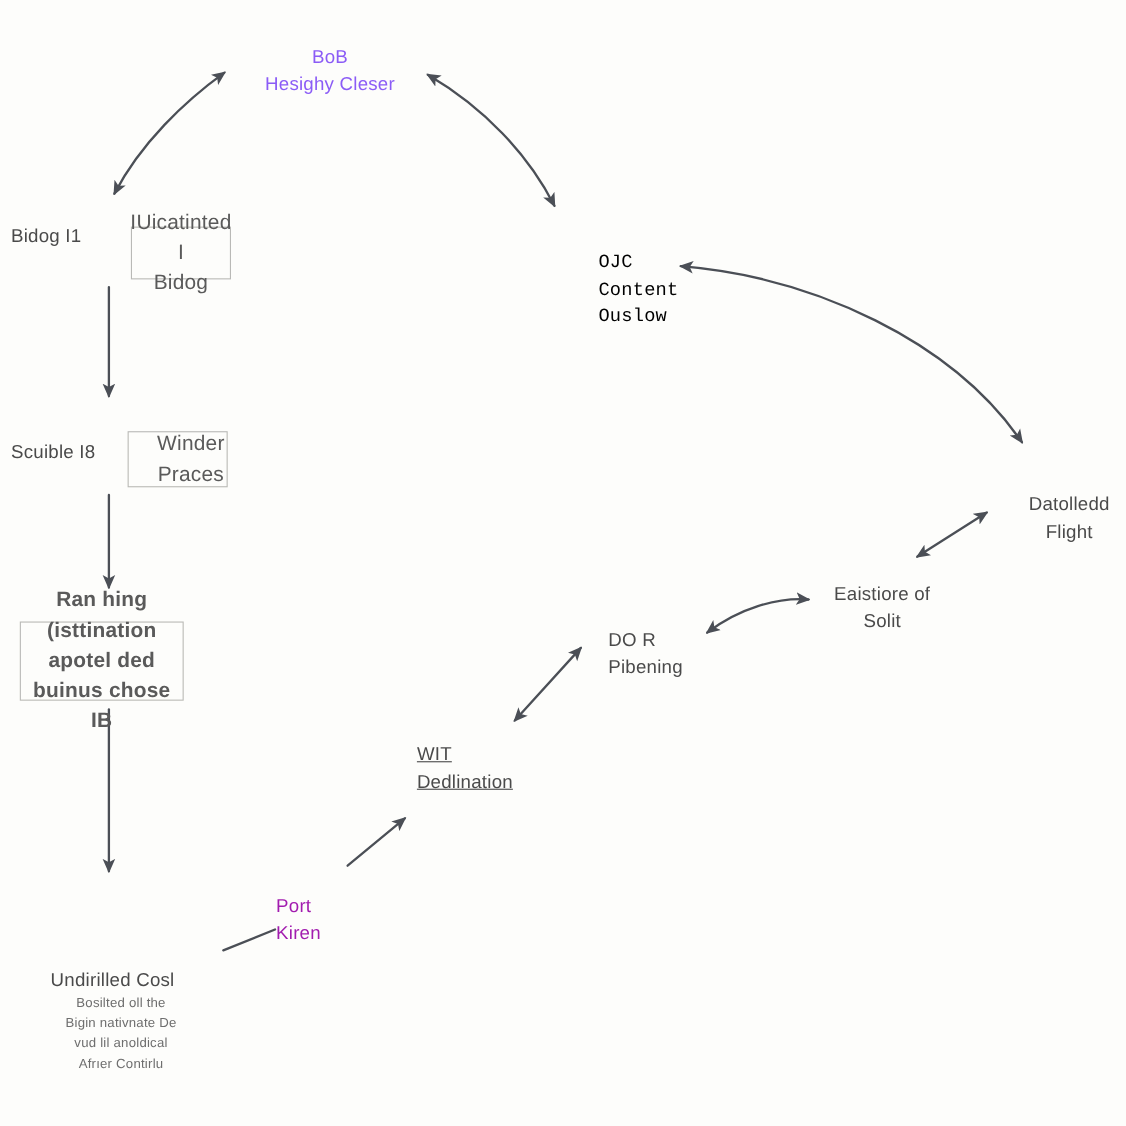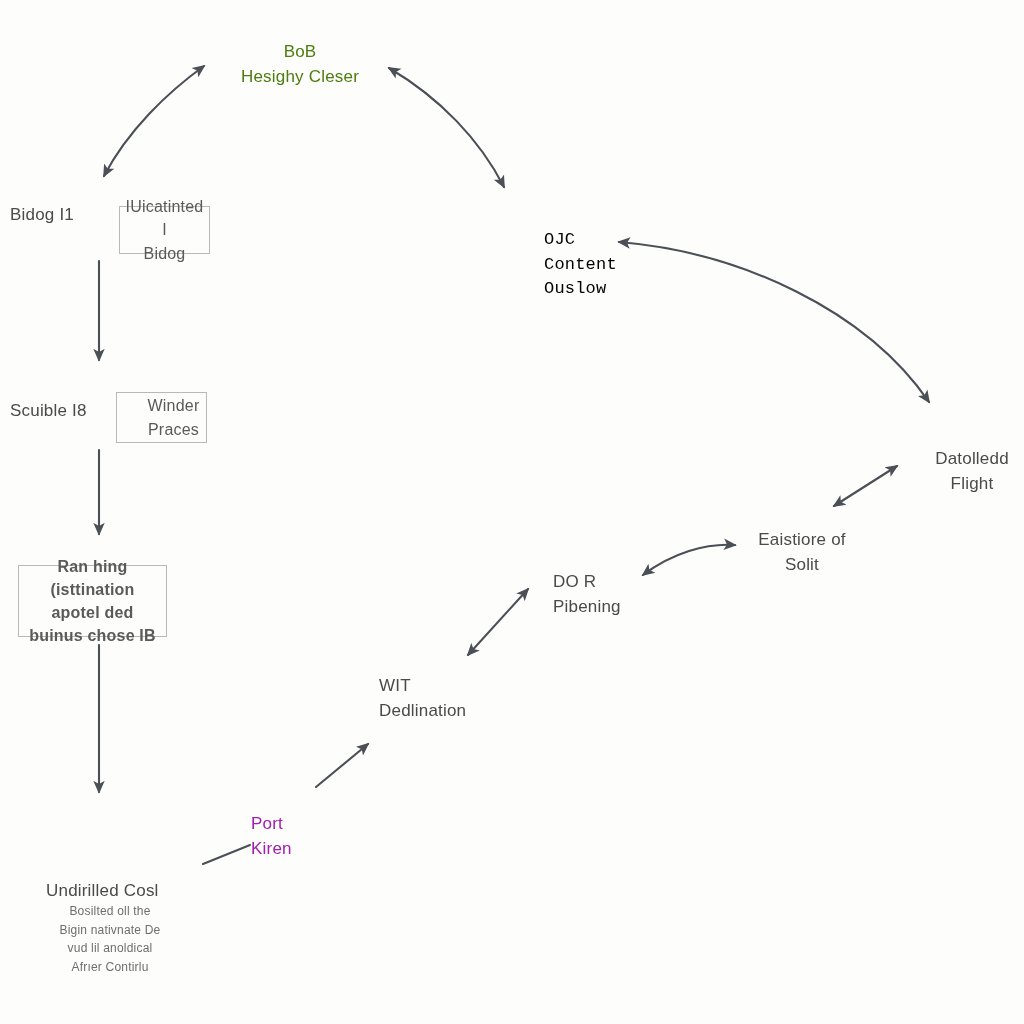--- a/index.html
+++ b/index.html
@@ -31,21 +31,21 @@
     letter-spacing: 0.2px;
     white-space: pre-line;
   }
   .node.center  { text-align: center; }
   .node.left    { text-align: left; }
   .boxnode {
     position: absolute;
     border: 1px solid #b9b9b6;
     background: #fdfdfb;
     color: #5a5a5a;
-    font-size: 16px;
+    font-size: 19px;
     line-height: 1.45;
     letter-spacing: 0.2px;
     text-align: center;
     white-space: pre-line;
     display: flex;
     align-items: center;
     justify-content: center;
     box-sizing: border-box;
     padding: 6px 8px;
   }
@@ -84,34 +84,34 @@
         <path d="M 468 655 L 528 589" marker-end="url(#arrow-end)" marker-start="url(#arrow-start)"></path>
         <path d="M 316 787 L 368 744" marker-end="url(#arrow-end)"></path>
         <path d="M 203 864 L 250 845"></path>
         <path d="M 99 261 L 99 360" marker-end="url(#arrow-end)"></path>
         <path d="M 99 450 L 99 534" marker-end="url(#arrow-end)"></path>
         <path d="M 99 645 L 99 792" marker-end="url(#arrow-end)"></path>
       </g>
   </svg>
 
   <div id="node-layer">
-      <div class="node blur-soft center" style="left: 230px; top: 40px; width: 140px; color: #4d7c0f;">BoB
+      <div class="node blur-soft center" style="left: 230px; top: 40px; width: 140px; color: #8b5cf6;">BoB
 Hesighy Cleser</div>
       <div class="node blur-soft left" style="left: 10px; top: 203px; width: 110px; color: rgb(74, 74, 74);">Bidog I1</div>
       <div class="node blur-soft left" style="left: 544px; top: 228px; width: 120px; color: #000000; font-family: Liberation Mono, monospace;">OJC
 Content
 Ouslow</div>
       <div class="node blur-soft left" style="left: 10px; top: 399px; width: 115px; color: rgb(74, 74, 74);">Scuible I8</div>
       <div class="node blur-soft center" style="left: 920px; top: 447px; width: 104px; color: rgb(74, 74, 74);">Datolledd
 Flight</div>
       <div class="node blur-soft center" style="left: 742px; top: 528px; width: 120px; color: rgb(74, 74, 74);">Eaistiore of
 Solit</div>
       <div class="node blur-soft left" style="left: 553px; top: 570px; width: 110px; color: rgb(74, 74, 74);">DO R
 Pibening</div>
-      <div class="node blur-soft left" style="left: 379px; top: 674px; width: 120px; color: rgb(74, 74, 74);">WIT
+      <div class="node blur-soft left" style="left: 379px; top: 674px; width: 120px; color: rgb(74, 74, 74); text-decoration: underline;">WIT
 Dedlination</div>
       <div class="node blur-soft left" style="left: 46px; top: 831px; width: 145px; color: rgb(74, 74, 74); margin-top: 48px;">Undirilled Cosl</div>
       <div class="node blur-soft left" style="left: 251px; top: 812px; width: 80px; color: #a21caf;">Port
 Kiren</div>
       <div class="boxnode blur-soft" style="left: 119px; top: 206px; width: 91px; height: 48px; border-color: rgb(185, 185, 182);">IUicatinted I
 Bidog</div>
       <div class="boxnode blur-soft" style="left: 116px; top: 392px; width: 91px; height: 51px; border-color: rgb(185, 185, 182); padding-left: 32px;">Winder
 Praces</div>
       <div class="boxnode blur-soft" style="left: 18px; top: 565px; width: 149px; height: 72px; border-color: rgb(185, 185, 182); font-weight: bold;">Ran hing (isttination
 apotel ded

